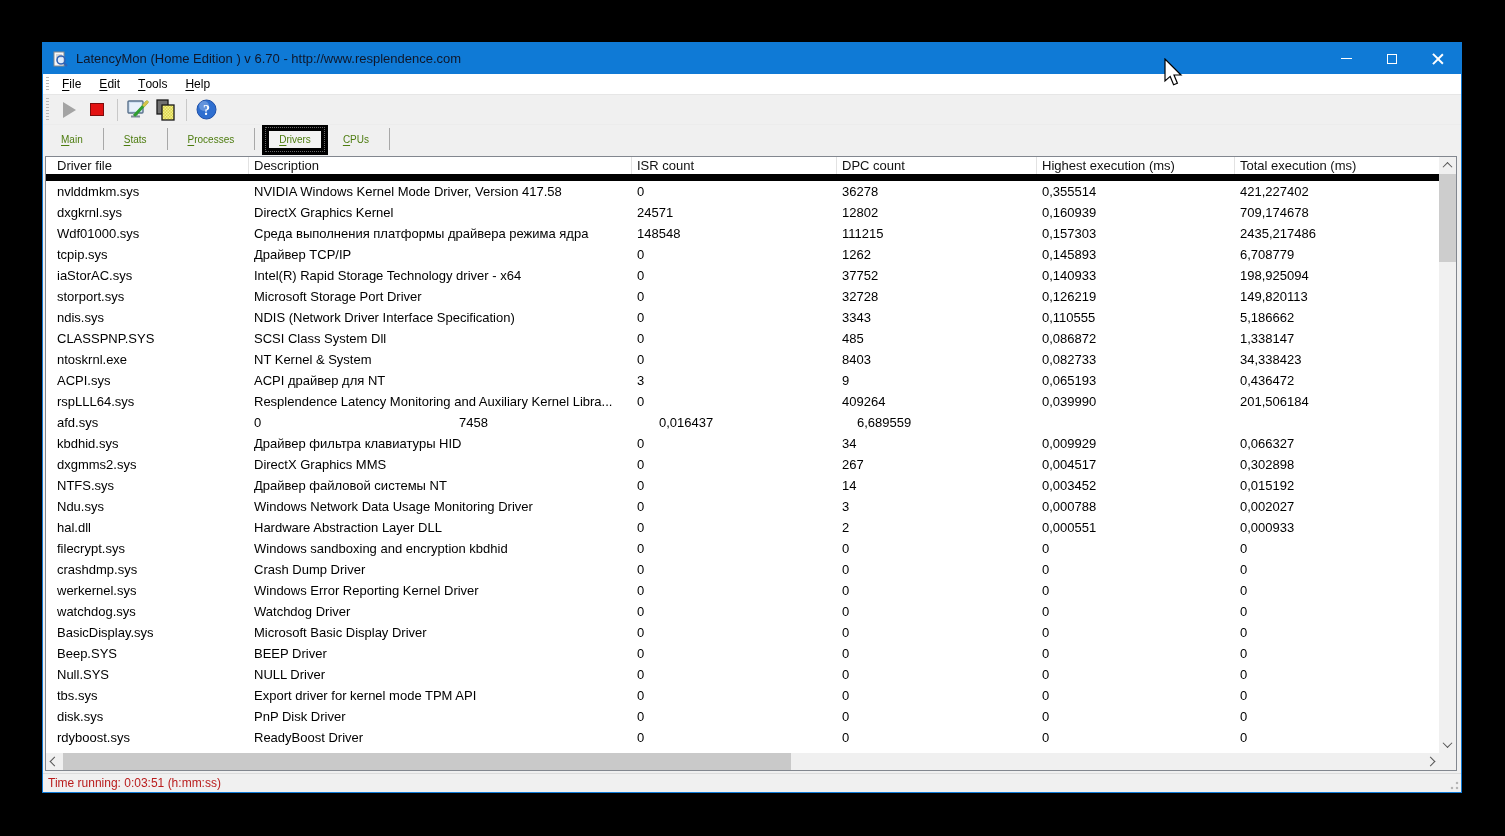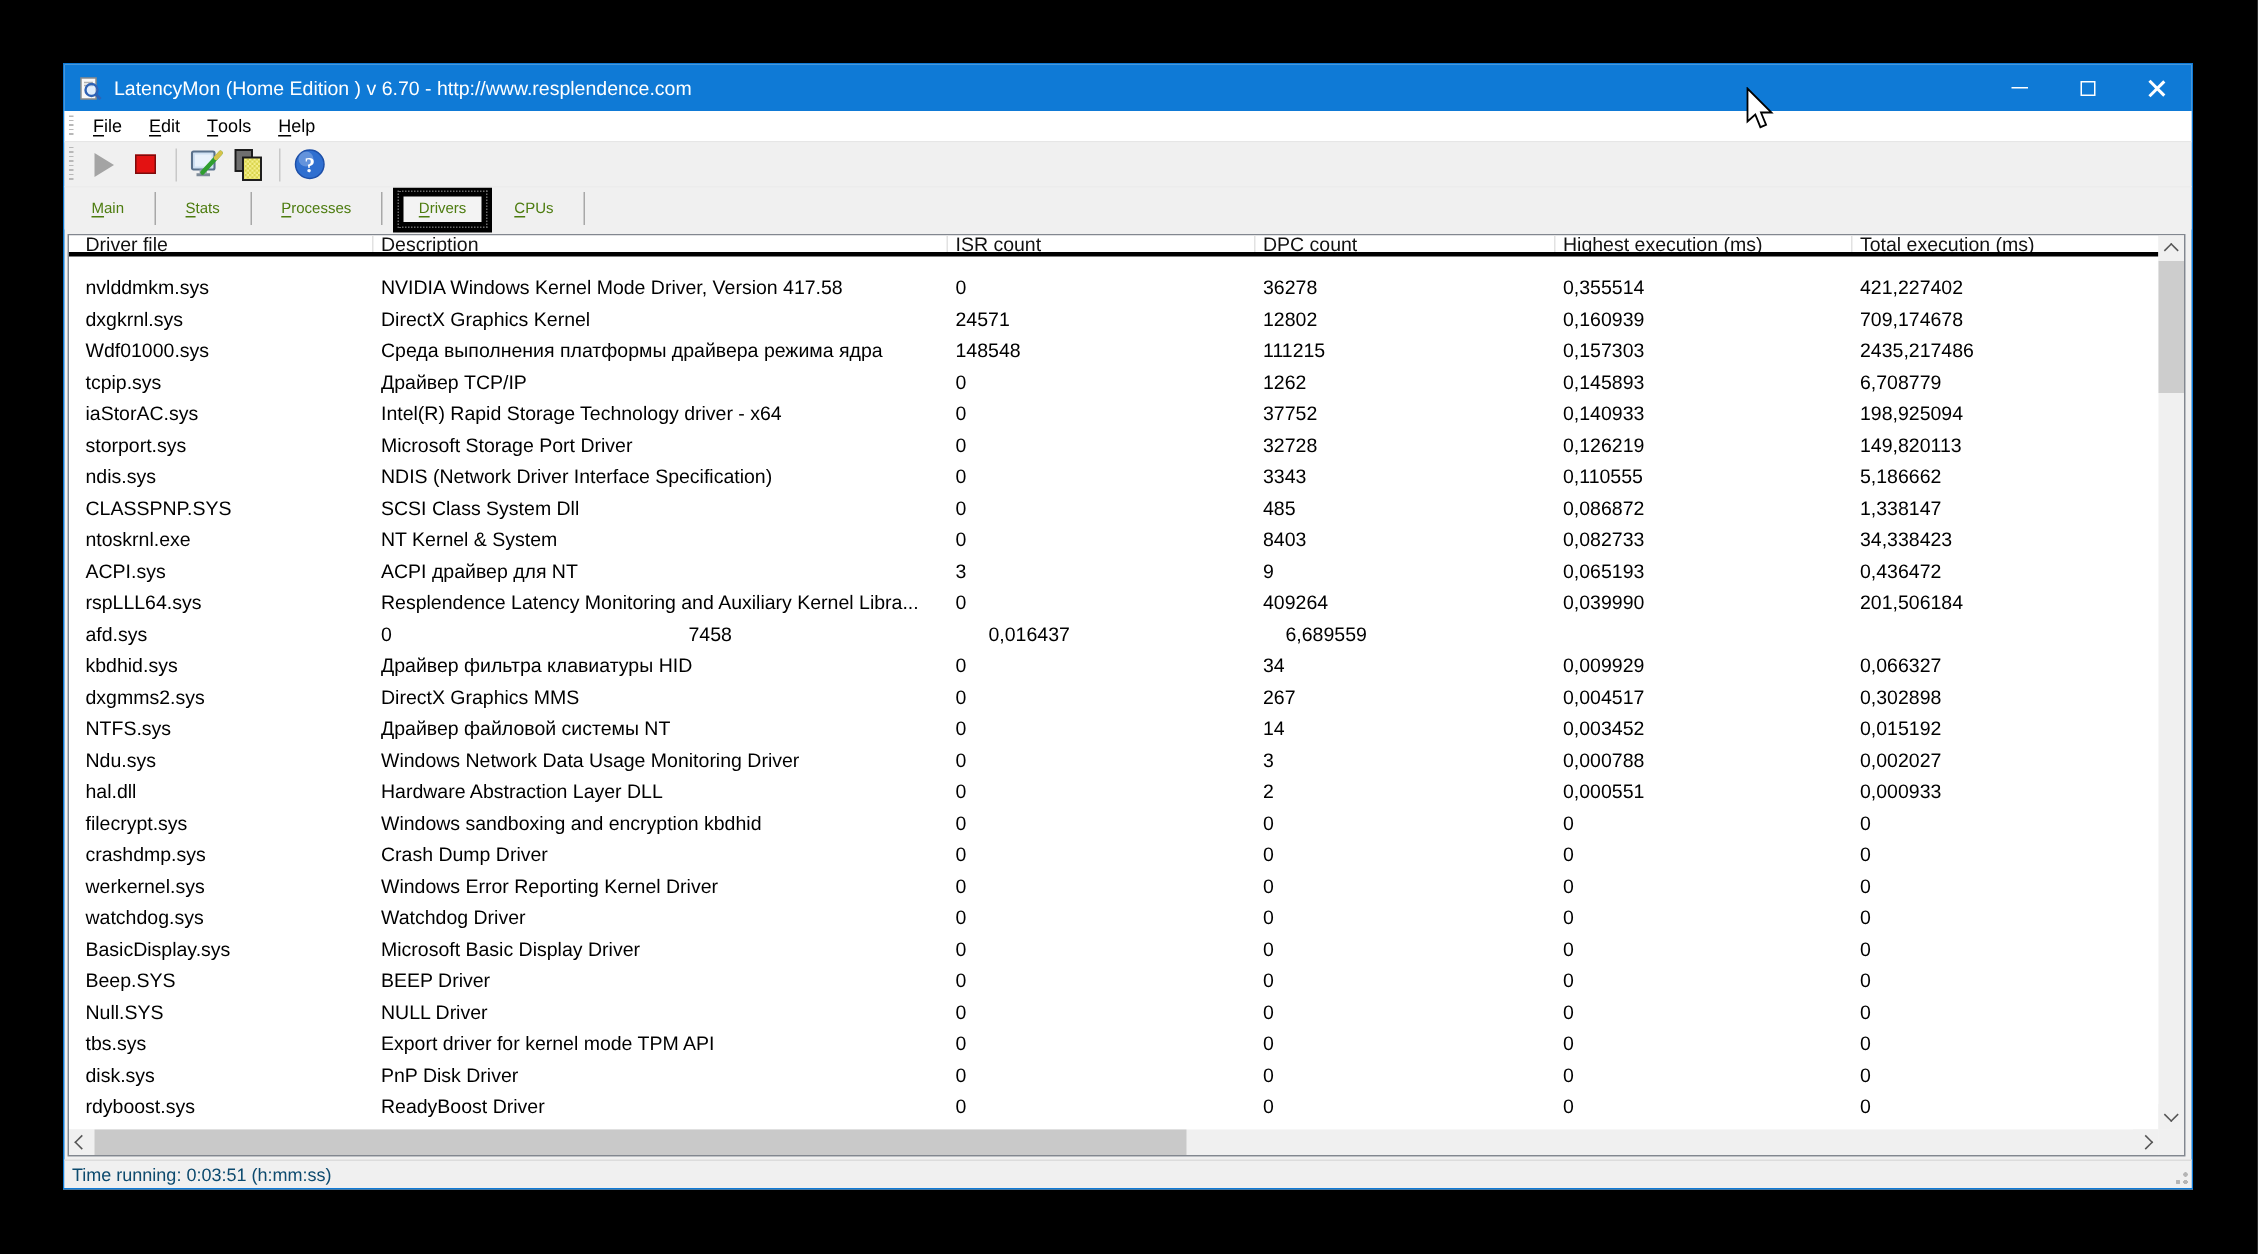--- a/index.html
+++ b/index.html
@@ -6,21 +6,21 @@
   html,body { width:1505px; height:836px; background:#000; overflow:hidden;
               font-family:"Liberation Sans","DejaVu Sans",sans-serif; }
   .stage { position:relative; width:1505px; height:836px; background:#000; }
 
   .window { position:absolute; left:42px; top:42px; width:1420px; height:751px;
             background:#f0f0f0; border:1px solid #0f7ad6; }
 
   
   .titlebar { height:31px; background:#0f7ad6; display:flex; align-items:center; }
   .app-icon { width:16px; height:16px; margin:0 8px 0 9px; flex:none; }
-  .title-text { color:#ffffff; font-size:13px; white-space:nowrap; }
+  .title-text { color:#0f172a; font-size:13px; white-space:nowrap; }
   .win-buttons { margin-left:auto; display:flex; height:100%; }
   .win-btn { width:46px; height:100%; display:flex; align-items:center; justify-content:center; }
   .glyph-min { width:11px; height:1px; background:#fff; }
   .glyph-max { width:10px; height:10px; border:1px solid #fff; }
   .glyph-close { position:relative; width:12px; height:12px; }
   .glyph-close::before,.glyph-close::after { content:""; position:absolute; left:5px; top:-1px;
       width:1.5px; height:14px; background:#fff; }
   .glyph-close::before { transform:rotate(45deg); }
   .glyph-close::after { transform:rotate(-45deg); }
 
@@ -45,22 +45,22 @@
   
   .tabbar { height:28px; background:#f0f0f0; display:flex; align-items:center; padding-left:4px; }
   .tab { font-size:10px; color:#4d7c0f; padding:3px 13px; margin:0 1px; }
   .tab-sep { width:1px; height:22px; background:#a8a8a8; margin:0 6px; }
   .tab.active { border:7px solid #000000; background:#f3f3f3;
                 outline:1px dotted #6a6a6a; outline-offset:-4px; padding:3px 10px; }
 
   
   .table-wrap { position:absolute; left:2px; top:113px; width:1412px; height:615px;
                 background:#fff; border:1px solid #82878f; }
-  .thead { position:absolute; left:0; top:0; right:17px; height:14px; background:#fff;
-           border-bottom:3px solid #000000; display:flex; }
+  .thead { position:absolute; left:0; top:0; right:17px; height:24px; background:#fff;
+           border-bottom:7px solid #000000; display:flex; }
   .hcell { font-size:13px; color:#111; display:flex; align-items:center;
            border-right:1px solid #e2e2e2; overflow:hidden; white-space:nowrap; flex:none; }
   .tbody { position:absolute; left:0; top:24px; right:17px; bottom:17px; overflow:hidden; }
   .trow { display:flex; height:21px; }
   .cell { font-size:13px; color:#000; line-height:21px; overflow:hidden;
           white-space:nowrap; text-overflow:clip; flex:none; }
   .c0 { width:203px; padding-left:11px; }
   .c1 { width:383px; padding-left:5px; }
   .c2 { width:205px; padding-left:5px;align-items:center; }
   .c3 { width:200px; padding-left:5px; }
@@ -79,21 +79,21 @@
   .sb-corner { position:absolute; right:0; bottom:0; width:17px; height:17px; background:#f0f0f0; }
   .chev { width:7px; height:7px; border-left:1.5px solid #555; border-top:1.5px solid #555; }
   .chev-up { transform:rotate(45deg) translate(1px,1px); }
   .chev-down { transform:rotate(225deg) translate(1px,1px); }
   .chev-left { transform:rotate(-45deg); }
   .chev-right { transform:rotate(135deg); }
 
   
   .statusbar { position:absolute; left:0; right:0; bottom:0; height:19px; background:#f0f0f0;
                border-top:1px solid #dcdcdc; display:flex; align-items:center; padding-left:5px; }
-  .status-text { font-size:12px; color:#0c4a6e; }
+  .status-text { font-size:12px; color:#b91c1c; }
   .resize-grip { position:absolute; right:2px; bottom:2px; width:12px; height:12px;
       background:
         radial-gradient(circle at 10px 10px,#b5b5b5 1.4px,transparent 1.6px),
         radial-gradient(circle at 10px 5px,#b5b5b5 1.4px,transparent 1.6px),
         radial-gradient(circle at 5px 10px,#b5b5b5 1.4px,transparent 1.6px); }
 
   
   .cursor { position:absolute; left:1164px; top:58px; width:22px; height:32px; pointer-events:none; }
 </style>
 </head>

